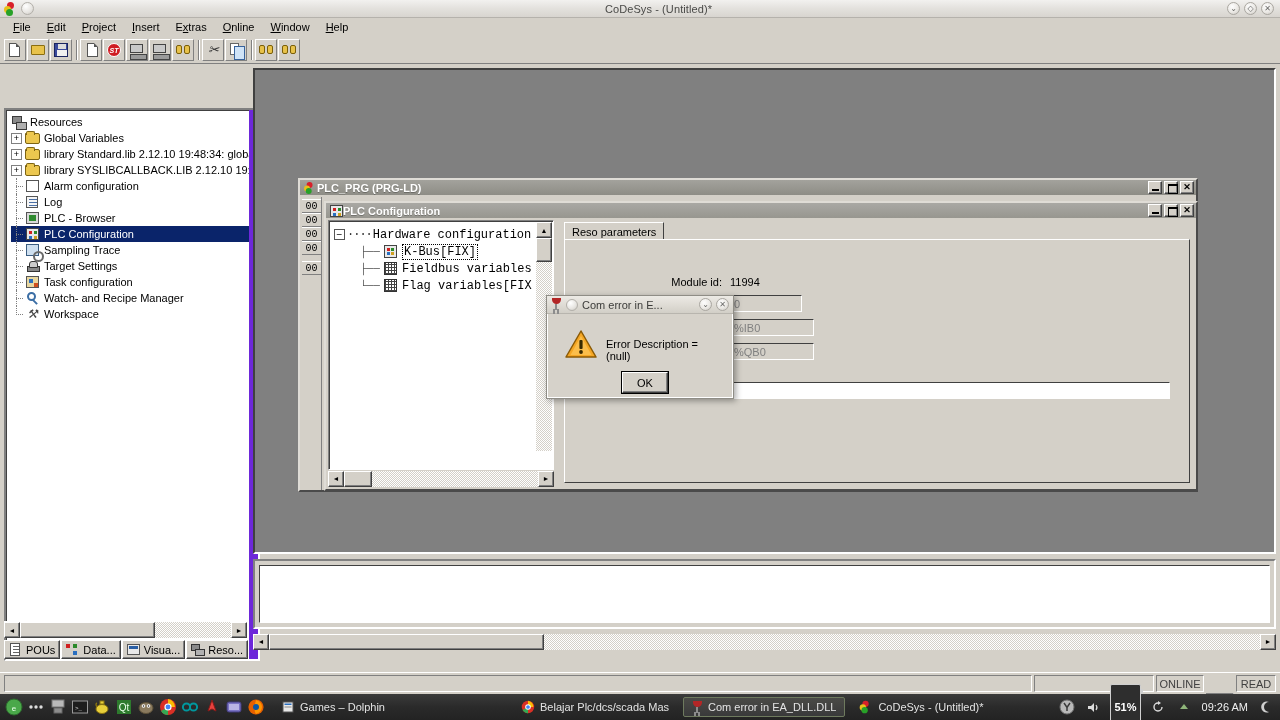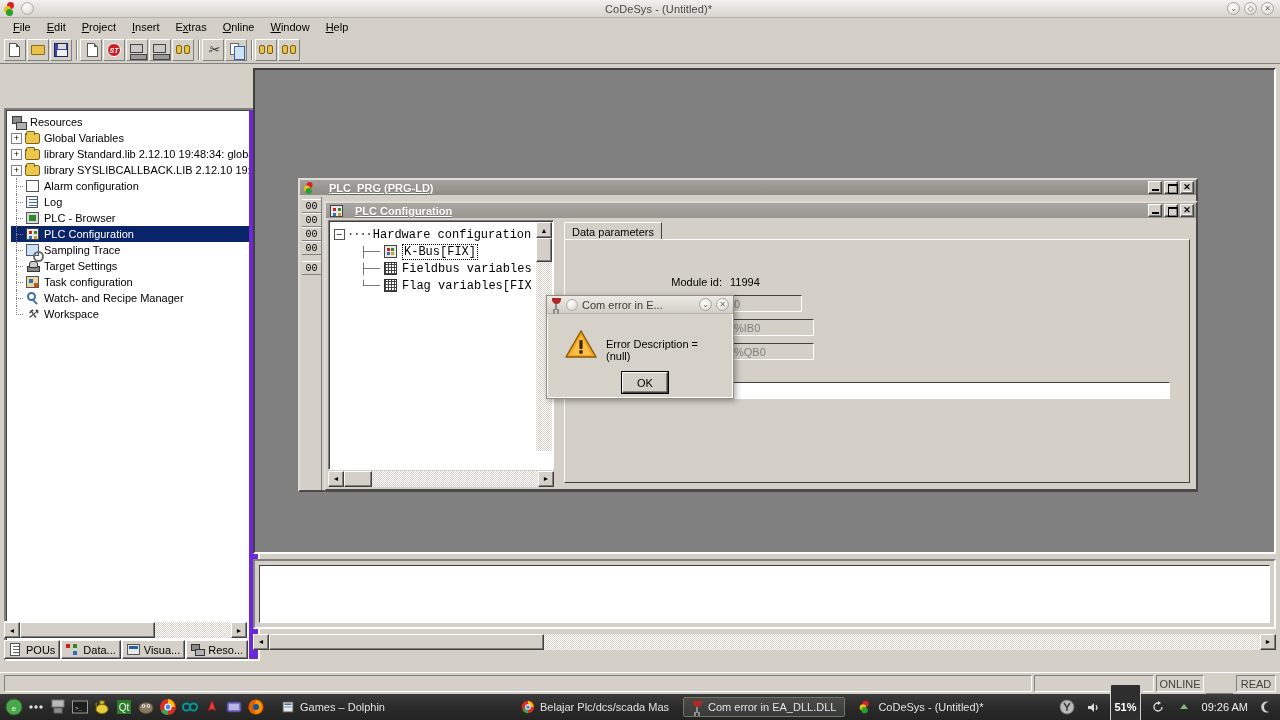--- a/index.html
+++ b/index.html
@@ -207,23 +207,23 @@
   }
 
   
   #win-plcprg {
     position:absolute; left:43px; top:108px; width:900px; height:314px;
     background:#d4d0c8;
     border-top:2px solid #dfdcd6; border-left:2px solid #dfdcd6;
     border-right:2px solid #4a4a4a; border-bottom:2px solid #4a4a4a;
   }
   .inner-title {
-    height:15px; display:flex; align-items:center; padding-left:3px; gap:12px;
+    height:15px; display:flex; align-items:center; padding-left:3px; gap:0;
     background:linear-gradient(180deg,#a9a8a4 0%,#97968f 100%);
-    color:#fff; font-size:11px; font-weight:bold;text-decoration:underline;
+    color:#fff; font-size:11px; font-weight:bold;
   }
   .inner-title.active { background:linear-gradient(180deg,#a3a29c 0%,#8e8d86 100%); }
   .inner-title .ititle { flex:1; text-shadow:0 1px 0 rgba(0,0,0,.25); }
   .winbtns { display:flex; gap:2px; padding-right:2px; }
   .winbtn {
     width:14px;height:13px;background:#d4d0c8;
     border-top:1px solid #fff;border-left:1px solid #fff;
     border-right:1px solid #404040;border-bottom:1px solid #404040;
     box-shadow:inset -1px -1px 0 #808080;
     display:flex;align-items:center;justify-content:center;
@@ -737,21 +737,21 @@
               <span class="sb-btn">◄</span>
               <span class="sb-thumb" style="width:28px;"></span>
               <span class="sb-track"></span>
               <span class="sb-btn">►</span>
             </div>
           </div>
 
           <div id="cfg-right">
             <div id="tabstrip">
               <div class="ptab active">
-                <span>Data parameters</span>
+                <span>Reso parameters</span>
               </div>
             </div>
             <div id="tabpanel">
               <div style="padding-top:36px;">
                 <div class="frow">
                   <div class="flabel">Module id:</div>
                   <div class="fstatic">11994</div>
                 </div>
                 <div class="frow">
                   <div class="flabel">Node id:</div>

